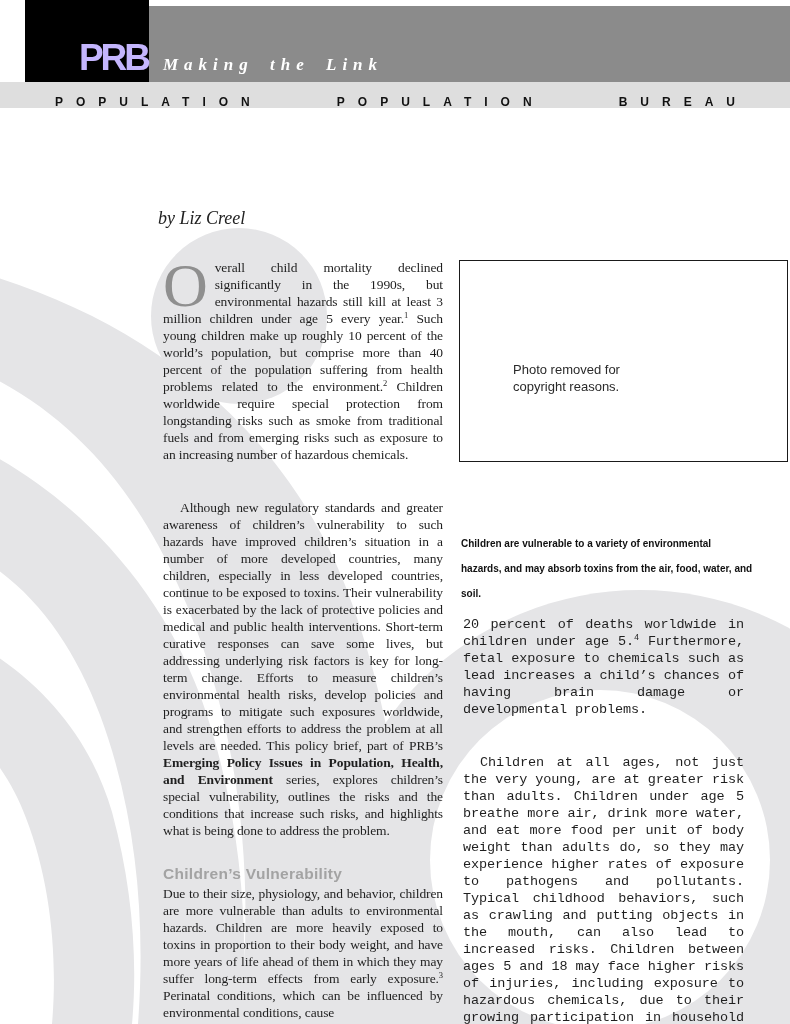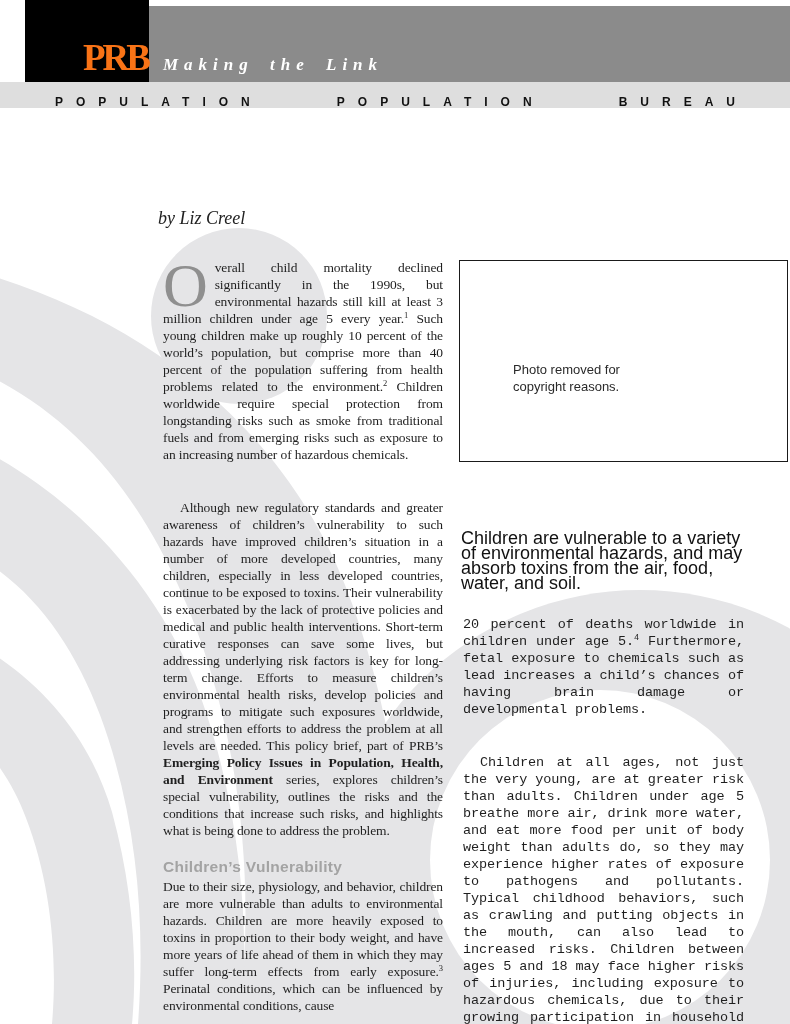--- a/index.html
+++ b/index.html
@@ -27,22 +27,22 @@
   }
   .org-words{
     position:absolute;left:55px;top:0;width:680px;height:40px;
     display:flex;justify-content:space-between;align-items:center;
     font-family:"Liberation Sans", sans-serif;font-weight:bold;font-size:12px;color:#111;
   }
   .org-words span{letter-spacing:13px;margin-right:-13px;white-space:nowrap;}
   .logo-box{position:absolute;left:25px;top:0px;width:124px;height:82px;background:var(--logo_black);z-index:3;}
   .logo-text{
     position:absolute;right:1px;bottom:6px;
-    font-family:Liberation Serif, serif;font-weight:bold;font-size:37px;line-height:1;
-    letter-spacing:-3px;color:#f97316;
+    font-family:Liberation Sans, sans-serif;font-weight:bold;font-size:37px;line-height:1;
+    letter-spacing:-3px;color:#c4b5fd;
   }
   .tagline{
     position:absolute;left:163px;top:55px;z-index:3;
     font-family:"Liberation Serif", serif;font-style:italic;font-weight:bold;
     font-size:17px;color:#ffffff;letter-spacing:6px;word-spacing:6px;white-space:nowrap;
   }
   
   .title{
     position:absolute;left:85px;top:136px;width:660px;z-index:1;
     font-family:"Liberation Serif", serif;font-weight:bold;
@@ -60,37 +60,37 @@
   .col p{margin:0;}
   .col p.indent{text-indent:17px;margin-top:36px;}
   .col sup{font-size:8.5px;line-height:0;vertical-align:super;}
   .dropcap{
     float:left;
     font-size:62px;line-height:50px;
     color:#8f8f8f;
     margin:1px 7px 0 0;
   }
   .section-heading{
-    margin:19px 0 3px 0;
+    margin:26px 0 3px 0;
     font-family:"Liberation Sans", sans-serif;font-weight:bold;
     font-size:15.5px;line-height:17px;color:var(--heading_gray);letter-spacing:0.3px;
     text-align:left;
   }
   
   .photo-box{
     position:absolute;left:459px;top:260px;width:329px;height:202px;z-index:2;
     background:#ffffff;border:1.5px solid #1a1a1a;
   }
   .photo-placeholder{
     position:absolute;left:53px;top:100px;width:130px;
     font-family:"Liberation Sans", sans-serif;font-size:13px;line-height:17px;color:#2a2a2a;
   }
   .caption{
     position:absolute;left:461px;top:531px;width:292px;z-index:2;
-    font-family:"Liberation Sans", sans-serif;font-size:18px;line-height:15px;color:#111111;
+    font-family:"Liberation Sans", sans-serif;font-size:10px;line-height:25px;color:#111111;font-weight:bold;
   }
 </style>
 </head>
 <body>
 
 <div class="page">
 
   <svg class="watermark" viewBox="0 0 790 1024" xmlns="http://www.w3.org/2000/svg" aria-hidden="true">
     <g fill="var(--watermark_gray)">
 

